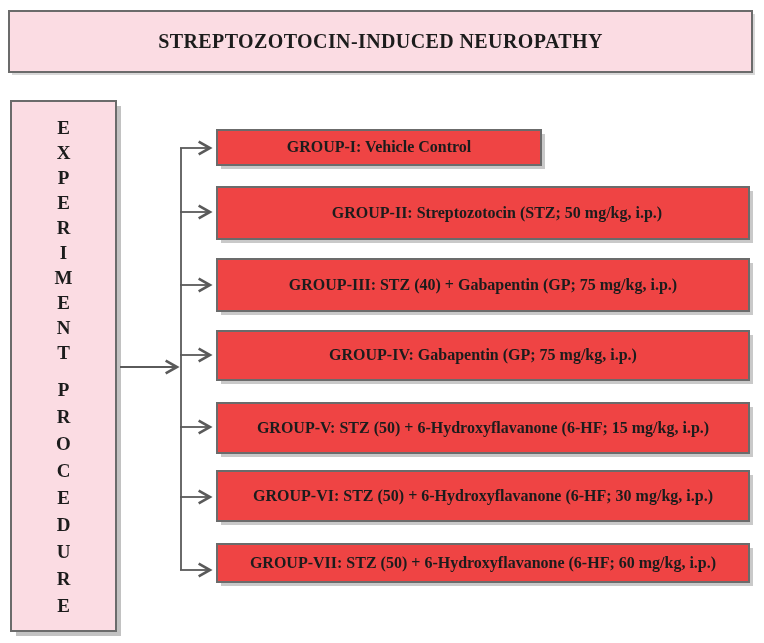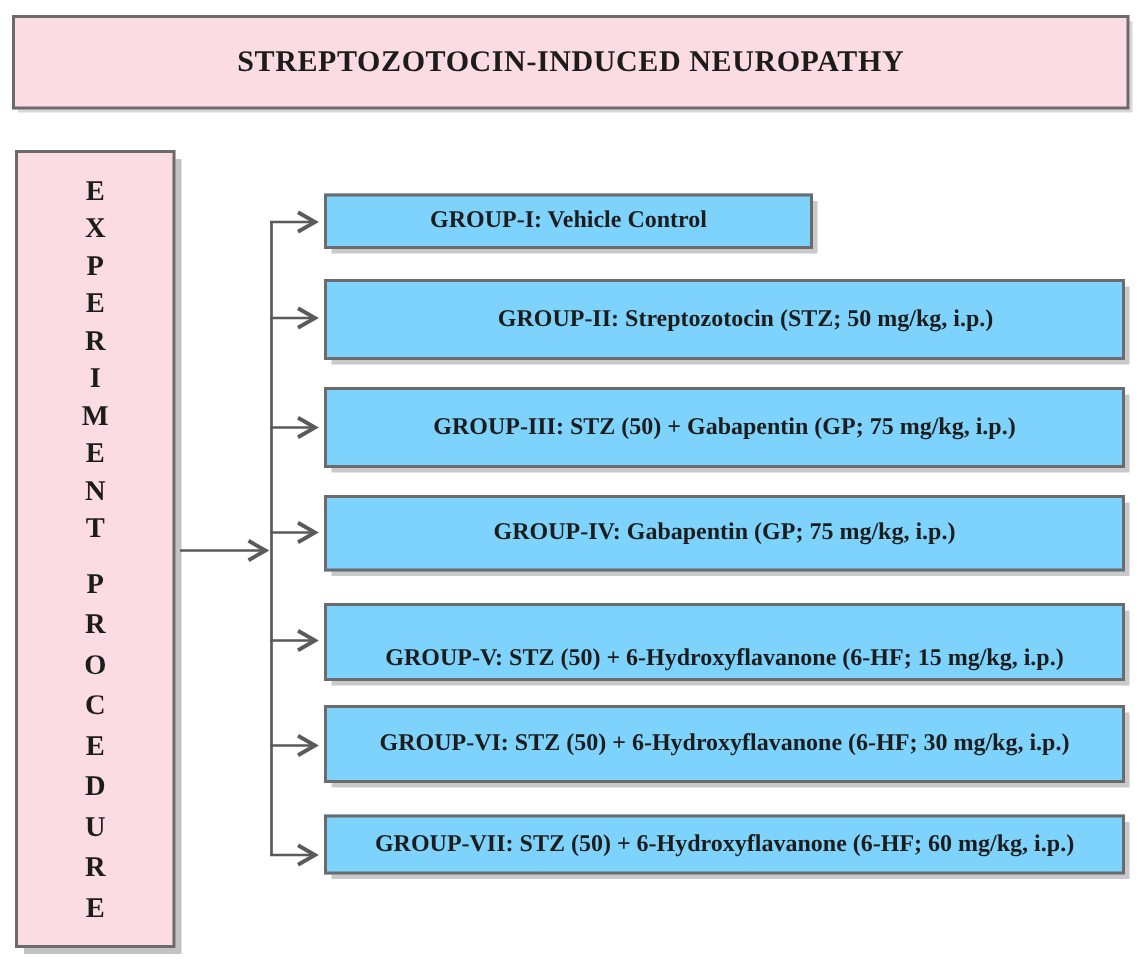--- a/index.html
+++ b/index.html
@@ -16,21 +16,21 @@
     box-sizing: border-box;
     border: 2px solid #6b6b6b;
     display: flex;
     align-items: center;
     justify-content: center;
     text-align: center;
     color: #1c1c1c;
     font-weight: bold;
   }
   .pink { background: #fbdce3; box-shadow: 5px 5px 0 -1px #c2c2c2; }
-  .blue { background: #7dd3fc; box-shadow: 4px 4px 0 -1px #c9c9c9; font-family: Liberation Serif, serif; }
+  .blue { background: #ef4444; box-shadow: 4px 4px 0 -1px #c9c9c9; font-family: Liberation Serif, serif; }
 
   #title-box { left: 8px; top: 10px; width: 745px; height: 63px; box-shadow: 3px 3px 0 -1px #d8d8d8; }
   #title-box .title-text { font-size: 20px; letter-spacing: 0.4px; }
 
   #side-box { left: 10px; top: 100px; width: 107px; height: 532px; }
   .side-letters {
     display: flex;
     flex-direction: column;
     justify-content: space-between;
     align-items: center;
@@ -43,21 +43,21 @@
   .side-word span { font-size: 19px; font-weight: bold; line-height: 25px; }
   #side-word-2 span { line-height: 27px; }
 
   .group-box { padding: 2px 8px; }
   .group-text { font-size: 16px; line-height: 1.3; max-width: 486px; }
 
   #group-box-1 { left: 216px; top: 129px; width: 326px; height: 37px; }
   #group-box-2 { left: 216px; top: 186px; width: 534px; height: 54px; padding-left: 36px; }
   #group-box-3 { left: 216px; top: 258px; width: 534px; height: 54px; }
   #group-box-4 { left: 216px; top: 330px; width: 534px; height: 51px; }
-  #group-box-5 { left: 216px; top: 402px; width: 534px; height: 52px; align-items: flex-end; }
+  #group-box-5 { left: 216px; top: 402px; width: 534px; height: 52px; }
   #group-box-6 { left: 216px; top: 470px; width: 534px; height: 52px; }
   #group-box-7 { left: 216px; top: 543px; width: 534px; height: 40px; }
 
   #connector-layer { position: absolute; left: 0; top: 0; width: 764px; height: 643px; pointer-events: none; }
 </style>
 </head>
 <body>
 
 <div id="canvas">
 
@@ -110,21 +110,21 @@
     <line x1="180" y1="570" x2="210" y2="570" stroke="#5a5a5a" stroke-width="1.8" marker-end="url(#arrow)"></line>
   </svg>
 
   <div class="box blue group-box" id="group-box-1">
     <span class="group-text">GROUP-I: Vehicle Control</span>
   </div>
   <div class="box blue group-box" id="group-box-2">
     <span class="group-text">GROUP-II: Streptozotocin (STZ; 50 mg/kg, i.p.)</span>
   </div>
   <div class="box blue group-box" id="group-box-3">
-    <span class="group-text">GROUP-III: STZ (50) + Gabapentin (GP; 75 mg/kg, i.p.)</span>
+    <span class="group-text">GROUP-III: STZ (40) + Gabapentin (GP; 75 mg/kg, i.p.)</span>
   </div>
   <div class="box blue group-box" id="group-box-4">
     <span class="group-text">GROUP-IV: Gabapentin (GP; 75 mg/kg, i.p.)</span>
   </div>
   <div class="box blue group-box" id="group-box-5">
     <span class="group-text">GROUP-V: STZ (50) + 6-Hydroxyflavanone (6-HF; 15 mg/kg, i.p.)</span>
   </div>
   <div class="box blue group-box" id="group-box-6">
     <span class="group-text">GROUP-VI: STZ (50) + 6-Hydroxyflavanone (6-HF; 30 mg/kg, i.p.)</span>
   </div>

